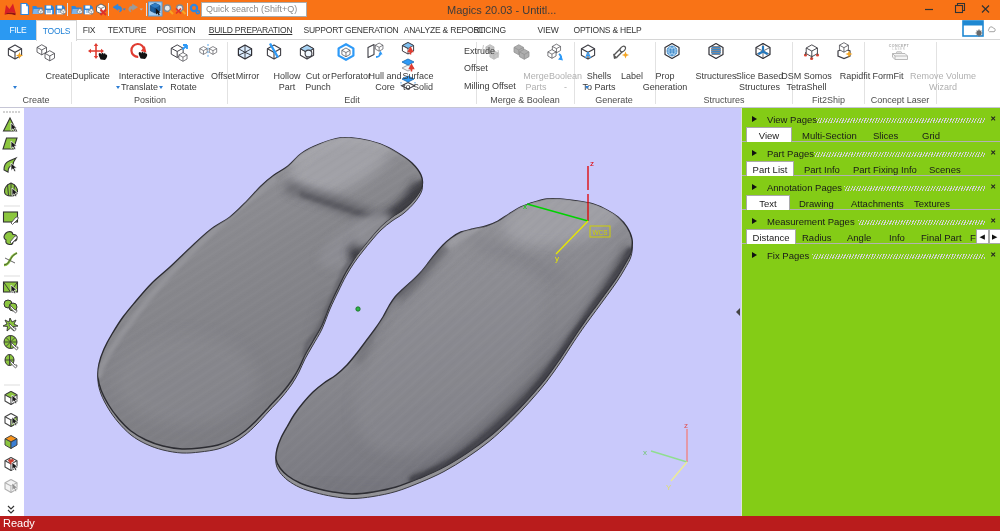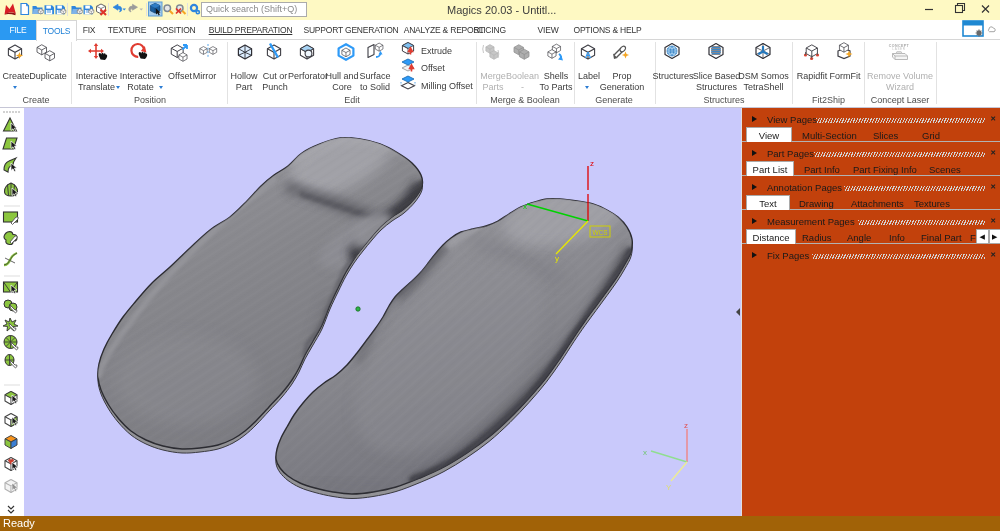--- a/index.html
+++ b/index.html
@@ -1,59 +1,59 @@
 <!DOCTYPE html>
 <html><head>
 <meta charset="utf-8">
 <style>
   * { margin:0; padding:0; box-sizing:border-box; }
   html,body { width:1000px; height:531px; overflow:hidden; }
   body { font-family:"Liberation Sans", sans-serif; background:#fff; position:relative; }
   .abs { position:absolute; }
 
   
-  #titlebar { left:0; top:0; width:1000px; height:20px; background:#fef9c3; }
+  #titlebar { left:0; top:0; width:1000px; height:20px; background:#f97316; }
   #searchbox { position:absolute; left:201px; top:2px; width:106px; height:15px; border:1px solid #ababab; background:#fff; color:#8a8a8a; font-size:9px; line-height:13px; padding-left:4px; white-space:nowrap; overflow:hidden; }
   #apptitle { position:absolute; left:447px; top:4px; font-size:11px; color:#3c3c3c; }
 
   
   #tabrow { left:0; top:20px; width:1000px; height:20px; background:#fff; border-bottom:1px solid #d6d6d6; }
   .tab { position:absolute; top:0; height:20px; font-size:8.5px; letter-spacing:-0.2px; color:#333; display:flex; align-items:center; justify-content:center; white-space:nowrap; }
   #tab-file { left:0; width:36px; background:#2b99f2; color:#fff; }
   #tab-tools { left:36px; width:41px; background:#fff; border:1px solid #d6d6d6; border-bottom:none; color:#1c7fd6; height:21px; z-index:3; }
 
   
   #ribbon { left:0; top:40px; width:1000px; height:68px; background:#fff; border-bottom:1px solid #c6c6d6; }
   .glabel { position:absolute; top:55px; font-size:9px; color:#4d4d4d; text-align:center; }
-  .blabel { position:absolute; font-size:9px; color:#3b3b3b; text-align:center; line-height:10.5px; }
+  .blabel { position:absolute; font-size:9px; color:#3b3b3b; text-align:center; line-height:10.5px;margin-left:43px; }
   .blabel.gray { color:#b0b0b0; }
   .caret { position:absolute; width:0; height:0; border-left:2.5px solid transparent; border-right:2.5px solid transparent; border-top:3px solid #2b7cd3; }
 
   
   #ltoolbar { left:0; top:108px; width:24px; height:408px; background:#fff; }
 
   
   #viewport { left:24px; top:108px; width:717px; height:408px; background:#c9c9fb; }
 
   
-  #rpanel { left:741px; top:108px; width:259px; height:408px; background:#c2410c; border-left:1px solid #e0e0e0; }
+  #rpanel { left:741px; top:108px; width:259px; height:408px; background:#84cc16; border-left:1px solid #e0e0e0; }
   .sechead { position:absolute; left:0; width:259px; height:14px; }
   .sechead .arr { position:absolute; left:10px; top:3px; width:0; height:0; border-top:3.5px solid transparent; border-bottom:3.5px solid transparent; border-left:5.5px solid #111; }
   .sechead .ttl { position:absolute; left:25px; top:1px; font-size:9.5px; color:#1a1a1a; white-space:nowrap; }
   .sechead .wavy { position:absolute; top:5px; height:5px; background:repeating-linear-gradient(115deg,#d2d2d2 0 1px,transparent 1px 2.5px); }
   .sechead .x { position:absolute; right:5px; top:2px; font-size:7px; color:#222; font-weight:bold; }
   .tabsrow { position:absolute; left:0; width:259px; height:15px; }
   .tabsrow .base { position:absolute; left:0; right:0; bottom:0; height:1px; background:#b2b2b2; }
   .ptab { position:absolute; top:3px; font-size:9.5px; color:#1a1a1a; white-space:nowrap; }
   .ptab.sel { top:0; height:15px; background:#fff; border:1px solid #a9a9a9; border-bottom:none; text-align:center; z-index:2; padding-top:2px; }
   .scrollbtns { position:absolute; left:234px; top:0; width:25px; height:15px; z-index:3; display:flex; }
   .scrollbtns span { width:12.5px; height:15px; background:#fff; border:1px solid #a9a9a9; font-size:7px; line-height:13px; text-align:center; color:#111; box-sizing:border-box; }
 
   
-  #statusbar { left:0; top:516px; width:1000px; height:15px; background:#a16207; color:#fff; font-size:11px; line-height:15px; padding-left:3px; }
+  #statusbar { left:0; top:516px; width:1000px; height:15px; background:#b91c1c; color:#fff; font-size:11px; line-height:15px; padding-left:3px; }
 </style>
 </head>
 <body>
 
 <div id="titlebar" class="abs">
   <svg width="1000" height="20" style="position:absolute;left:0;top:0;">
     <defs>
       <g id="floppy">
           <path d="M0.5 1.5 L8 1.5 L10 3.5 L10 10.5 L0.5 10.5 Z" fill="#2e86de"></path>
           <rect x="2.3" y="1.8" width="4.6" height="3" fill="#fff"></rect>

